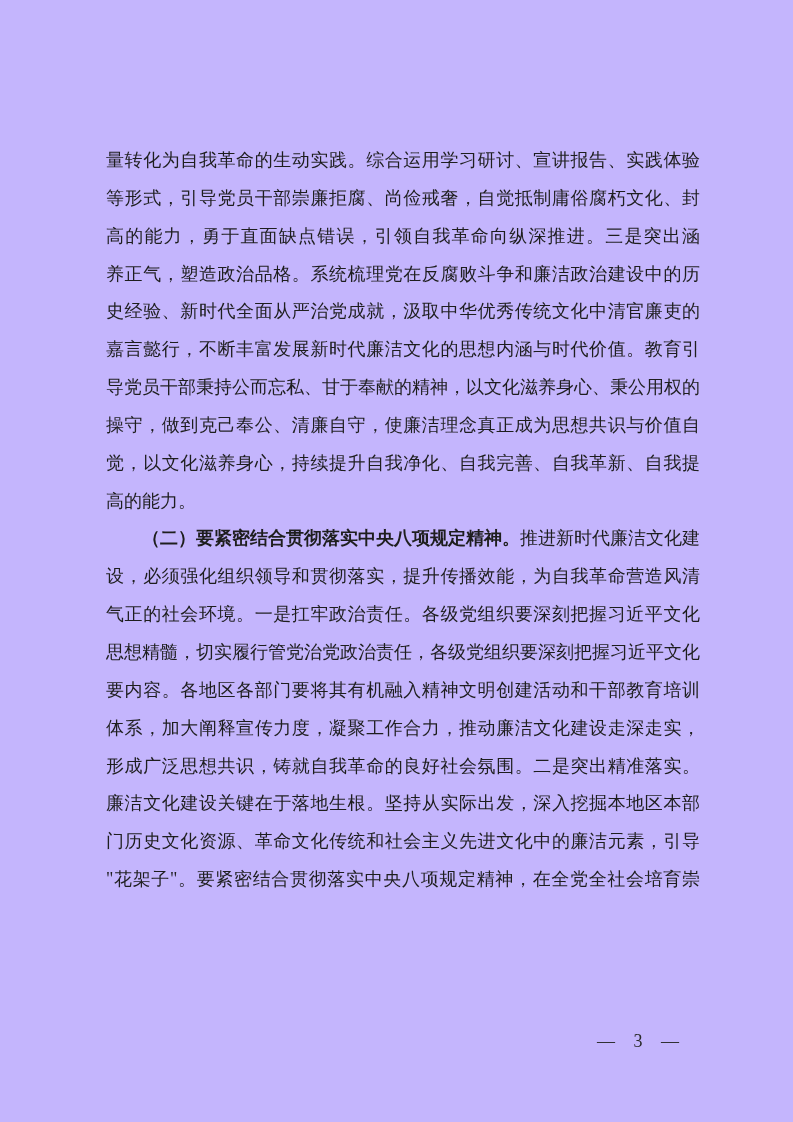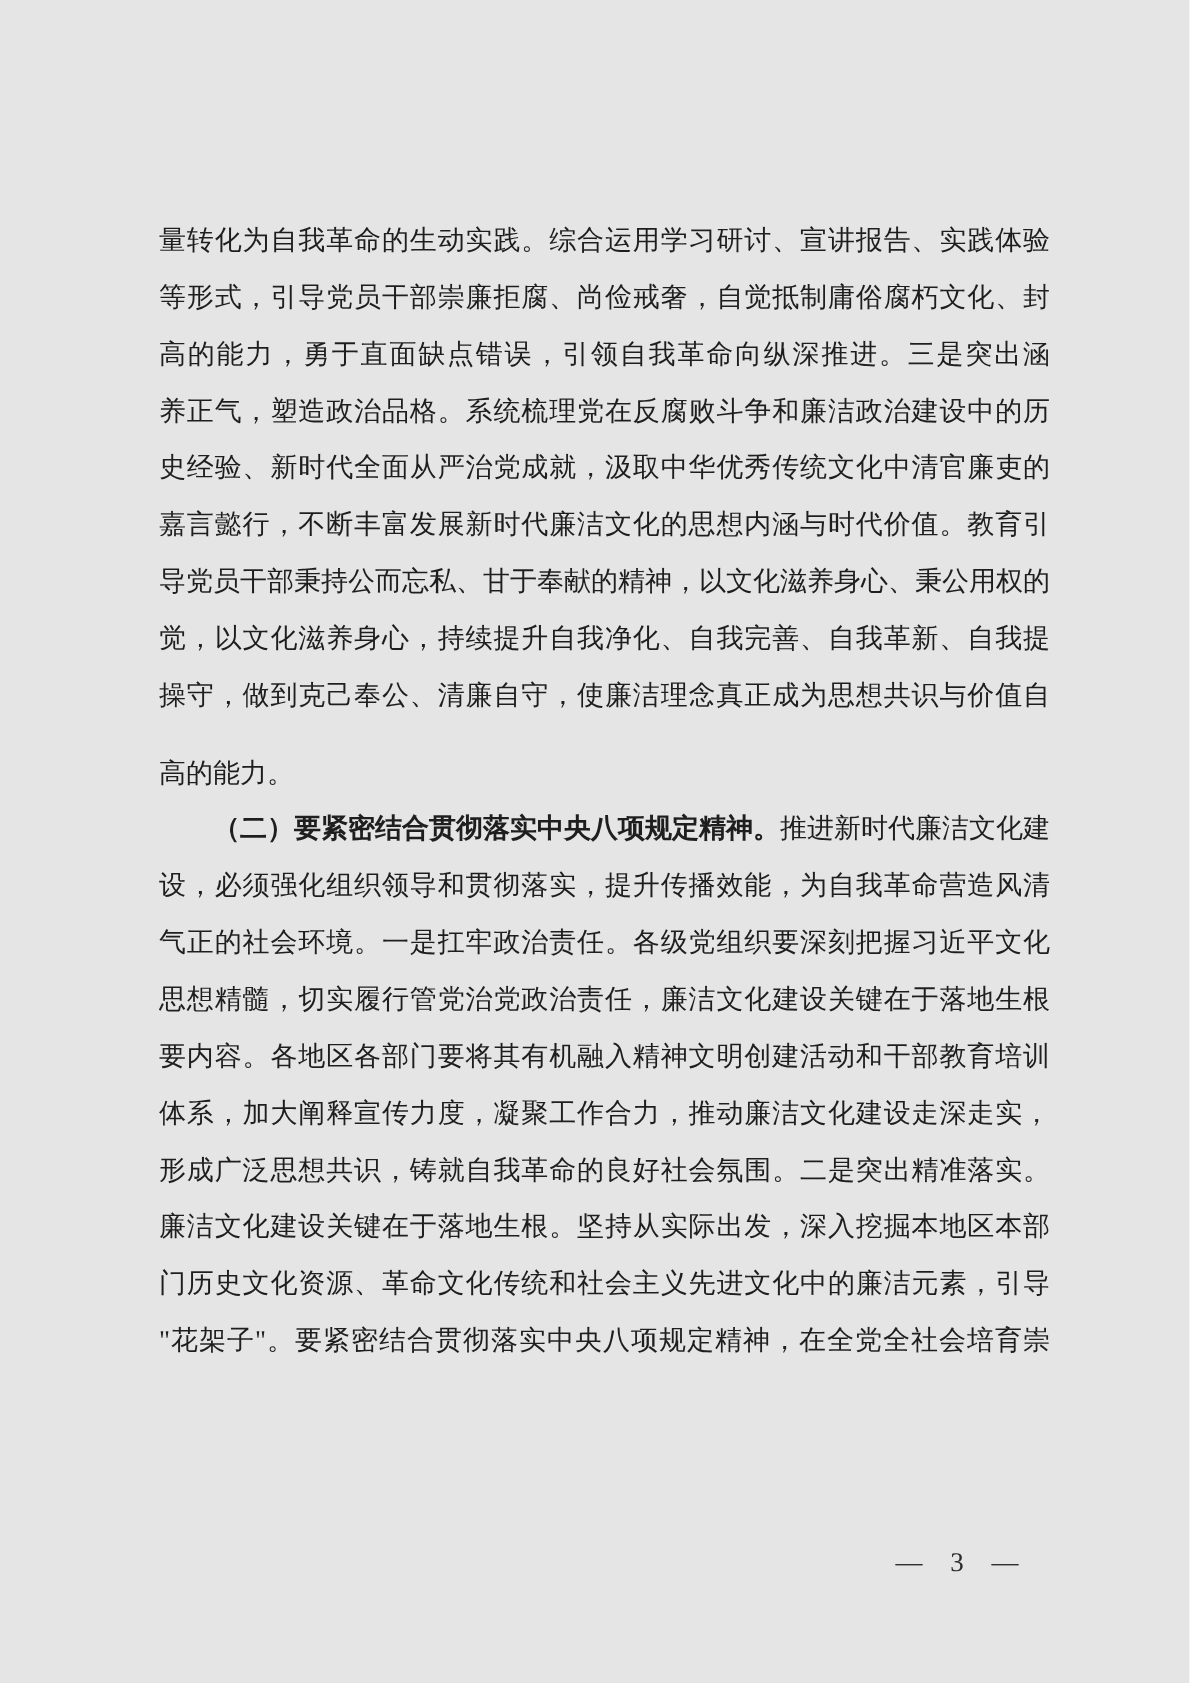--- a/index.html
+++ b/index.html
@@ -4,21 +4,21 @@
 <style>
   html, body {
     margin: 0;
     padding: 0;
     background: #ffffff;
   }
   .page {
     position: relative;
     width: 793px;
     height: 1122px;
-    background: #e5e5e5;
+    background: #c4b5fd;
     overflow: hidden;
     font-family: "Liberation Serif", "DejaVu Serif", serif;
     color: #1e1e1e;
   }
   .text-block {
     position: absolute;
     left: 106px;
     top: 142px;
     width: 594px;
     font-size: 18px;
@@ -26,21 +26,20 @@
   }
   .line {
     text-align: justify;
     text-align-last: justify;
     height: 37.85px;
     overflow: hidden;
     white-space: normal;
   }
   .line.para-end {
     text-align-last: left;
-    margin-top: 14px;
   }
   .line.indent {
     text-indent: 2em;
   }
   .bold-seg {
     font-weight: bold;
   }
   .page-number {
     position: absolute;
     top: 1031px;
@@ -59,32 +58,32 @@
   <div class="text-block">
 
     <div>
       <div class="line">量转化为自我革命的生动实践。综合运用学习研讨、宣讲报告、实践体验</div>
       <div class="line">等形式，引导党员干部崇廉拒腐、尚俭戒奢，自觉抵制庸俗腐朽文化、封</div>
       <div class="line">高的能力，勇于直面缺点错误，引领自我革命向纵深推进。三是突出涵</div>
       <div class="line">养正气，塑造政治品格。系统梳理党在反腐败斗争和廉洁政治建设中的历</div>
       <div class="line">史经验、新时代全面从严治党成就，汲取中华优秀传统文化中清官廉吏的</div>
       <div class="line">嘉言懿行，不断丰富发展新时代廉洁文化的思想内涵与时代价值。教育引</div>
       <div class="line">导党员干部秉持公而忘私、甘于奉献的精神，以文化滋养身心、秉公用权的</div>
+      <div class="line">操守，做到克己奉公、清廉自守，使廉洁理念真正成为思想共识与价值自</div>
       <div class="line">觉，以文化滋养身心，持续提升自我净化、自我完善、自我革新、自我提</div>
-      <div class="line">操守，做到克己奉公、清廉自守，使廉洁理念真正成为思想共识与价值自</div>
       <div class="line para-end">高的能力。</div>
     </div>
 
     <div>
       <div class="line indent">
         <span class="bold-seg">（二）要紧密结合贯彻落实中央八项规定精神。</span><span>推进新时代廉洁文化建</span>
       </div>
       <div class="line">设，必须强化组织领导和贯彻落实，提升传播效能，为自我革命营造风清</div>
       <div class="line">气正的社会环境。一是扛牢政治责任。各级党组织要深刻把握习近平文化</div>
-      <div class="line">思想精髓，切实履行管党治党政治责任，廉洁文化建设关键在于落地生根</div>
+      <div class="line">思想精髓，切实履行管党治党政治责任，各级党组织要深刻把握习近平文化</div>
       <div class="line">要内容。各地区各部门要将其有机融入精神文明创建活动和干部教育培训</div>
       <div class="line">体系，加大阐释宣传力度，凝聚工作合力，推动廉洁文化建设走深走实，</div>
       <div class="line">形成广泛思想共识，铸就自我革命的良好社会氛围。二是突出精准落实。</div>
       <div class="line">廉洁文化建设关键在于落地生根。坚持从实际出发，深入挖掘本地区本部</div>
       <div class="line">门历史文化资源、革命文化传统和社会主义先进文化中的廉洁元素，引导</div>
       <div class="line">"花架子"。要紧密结合贯彻落实中央八项规定精神，在全党全社会培育崇</div>
     </div>
 
   </div>
 

